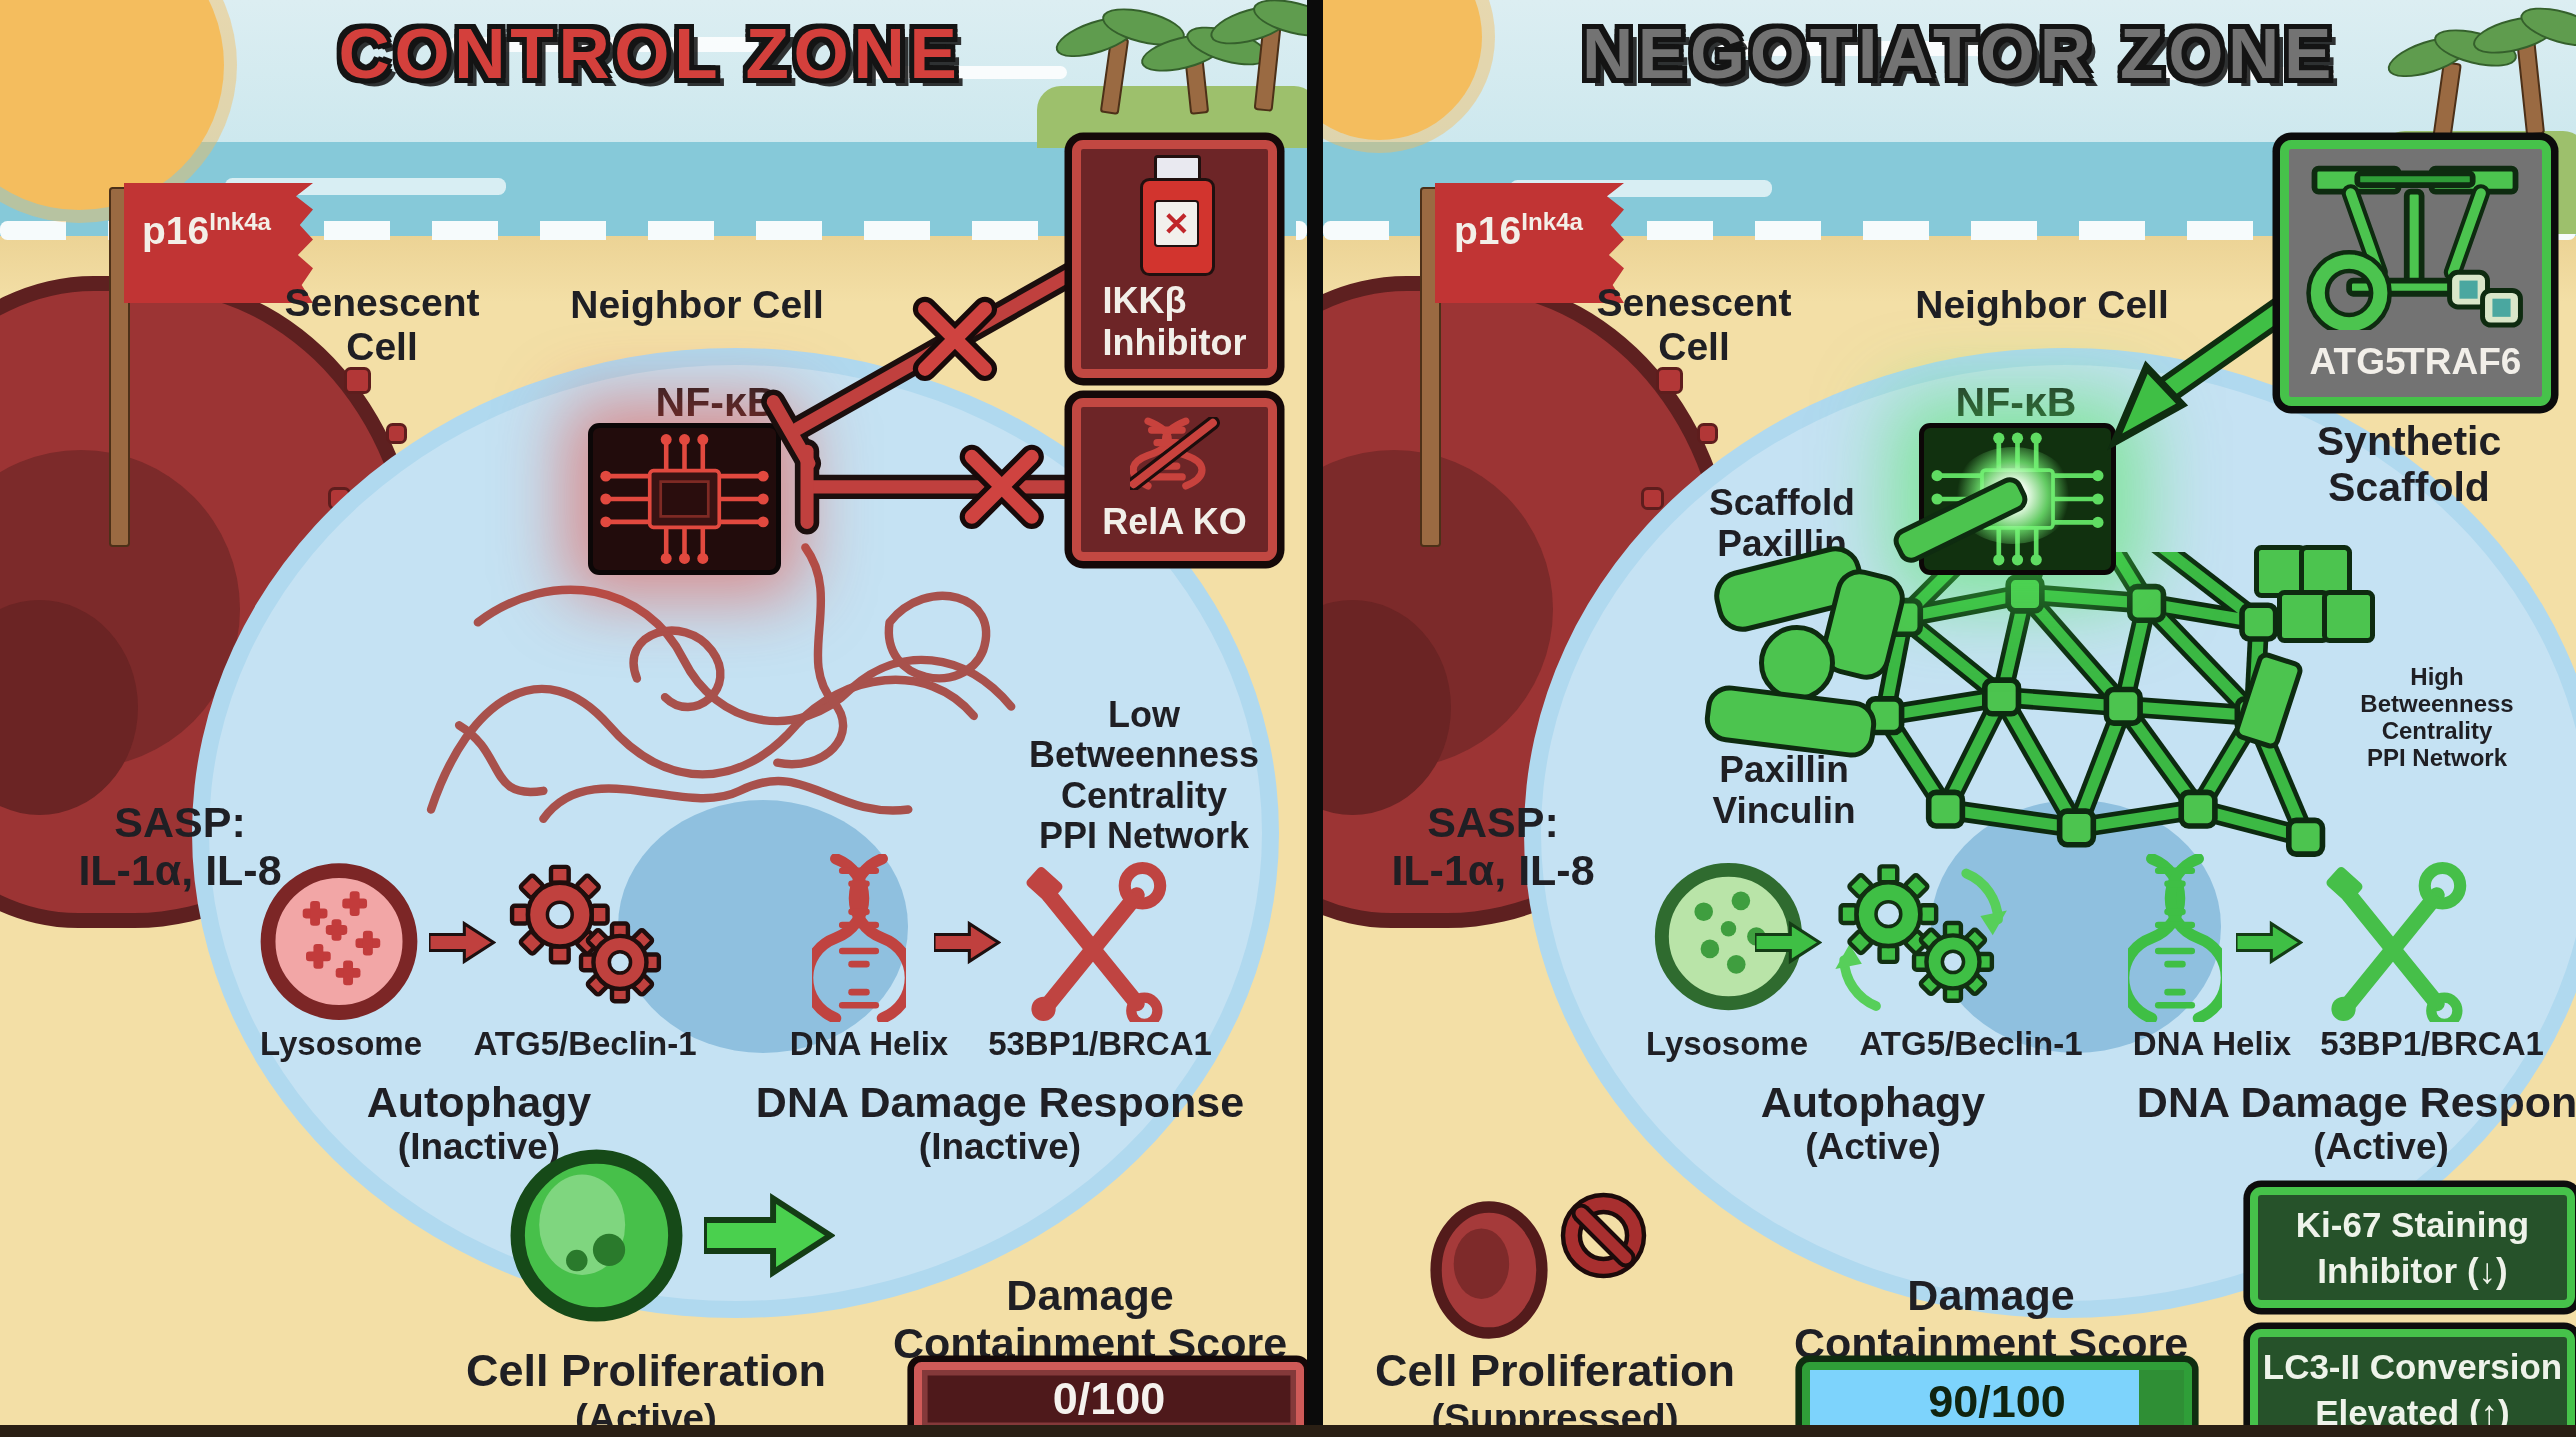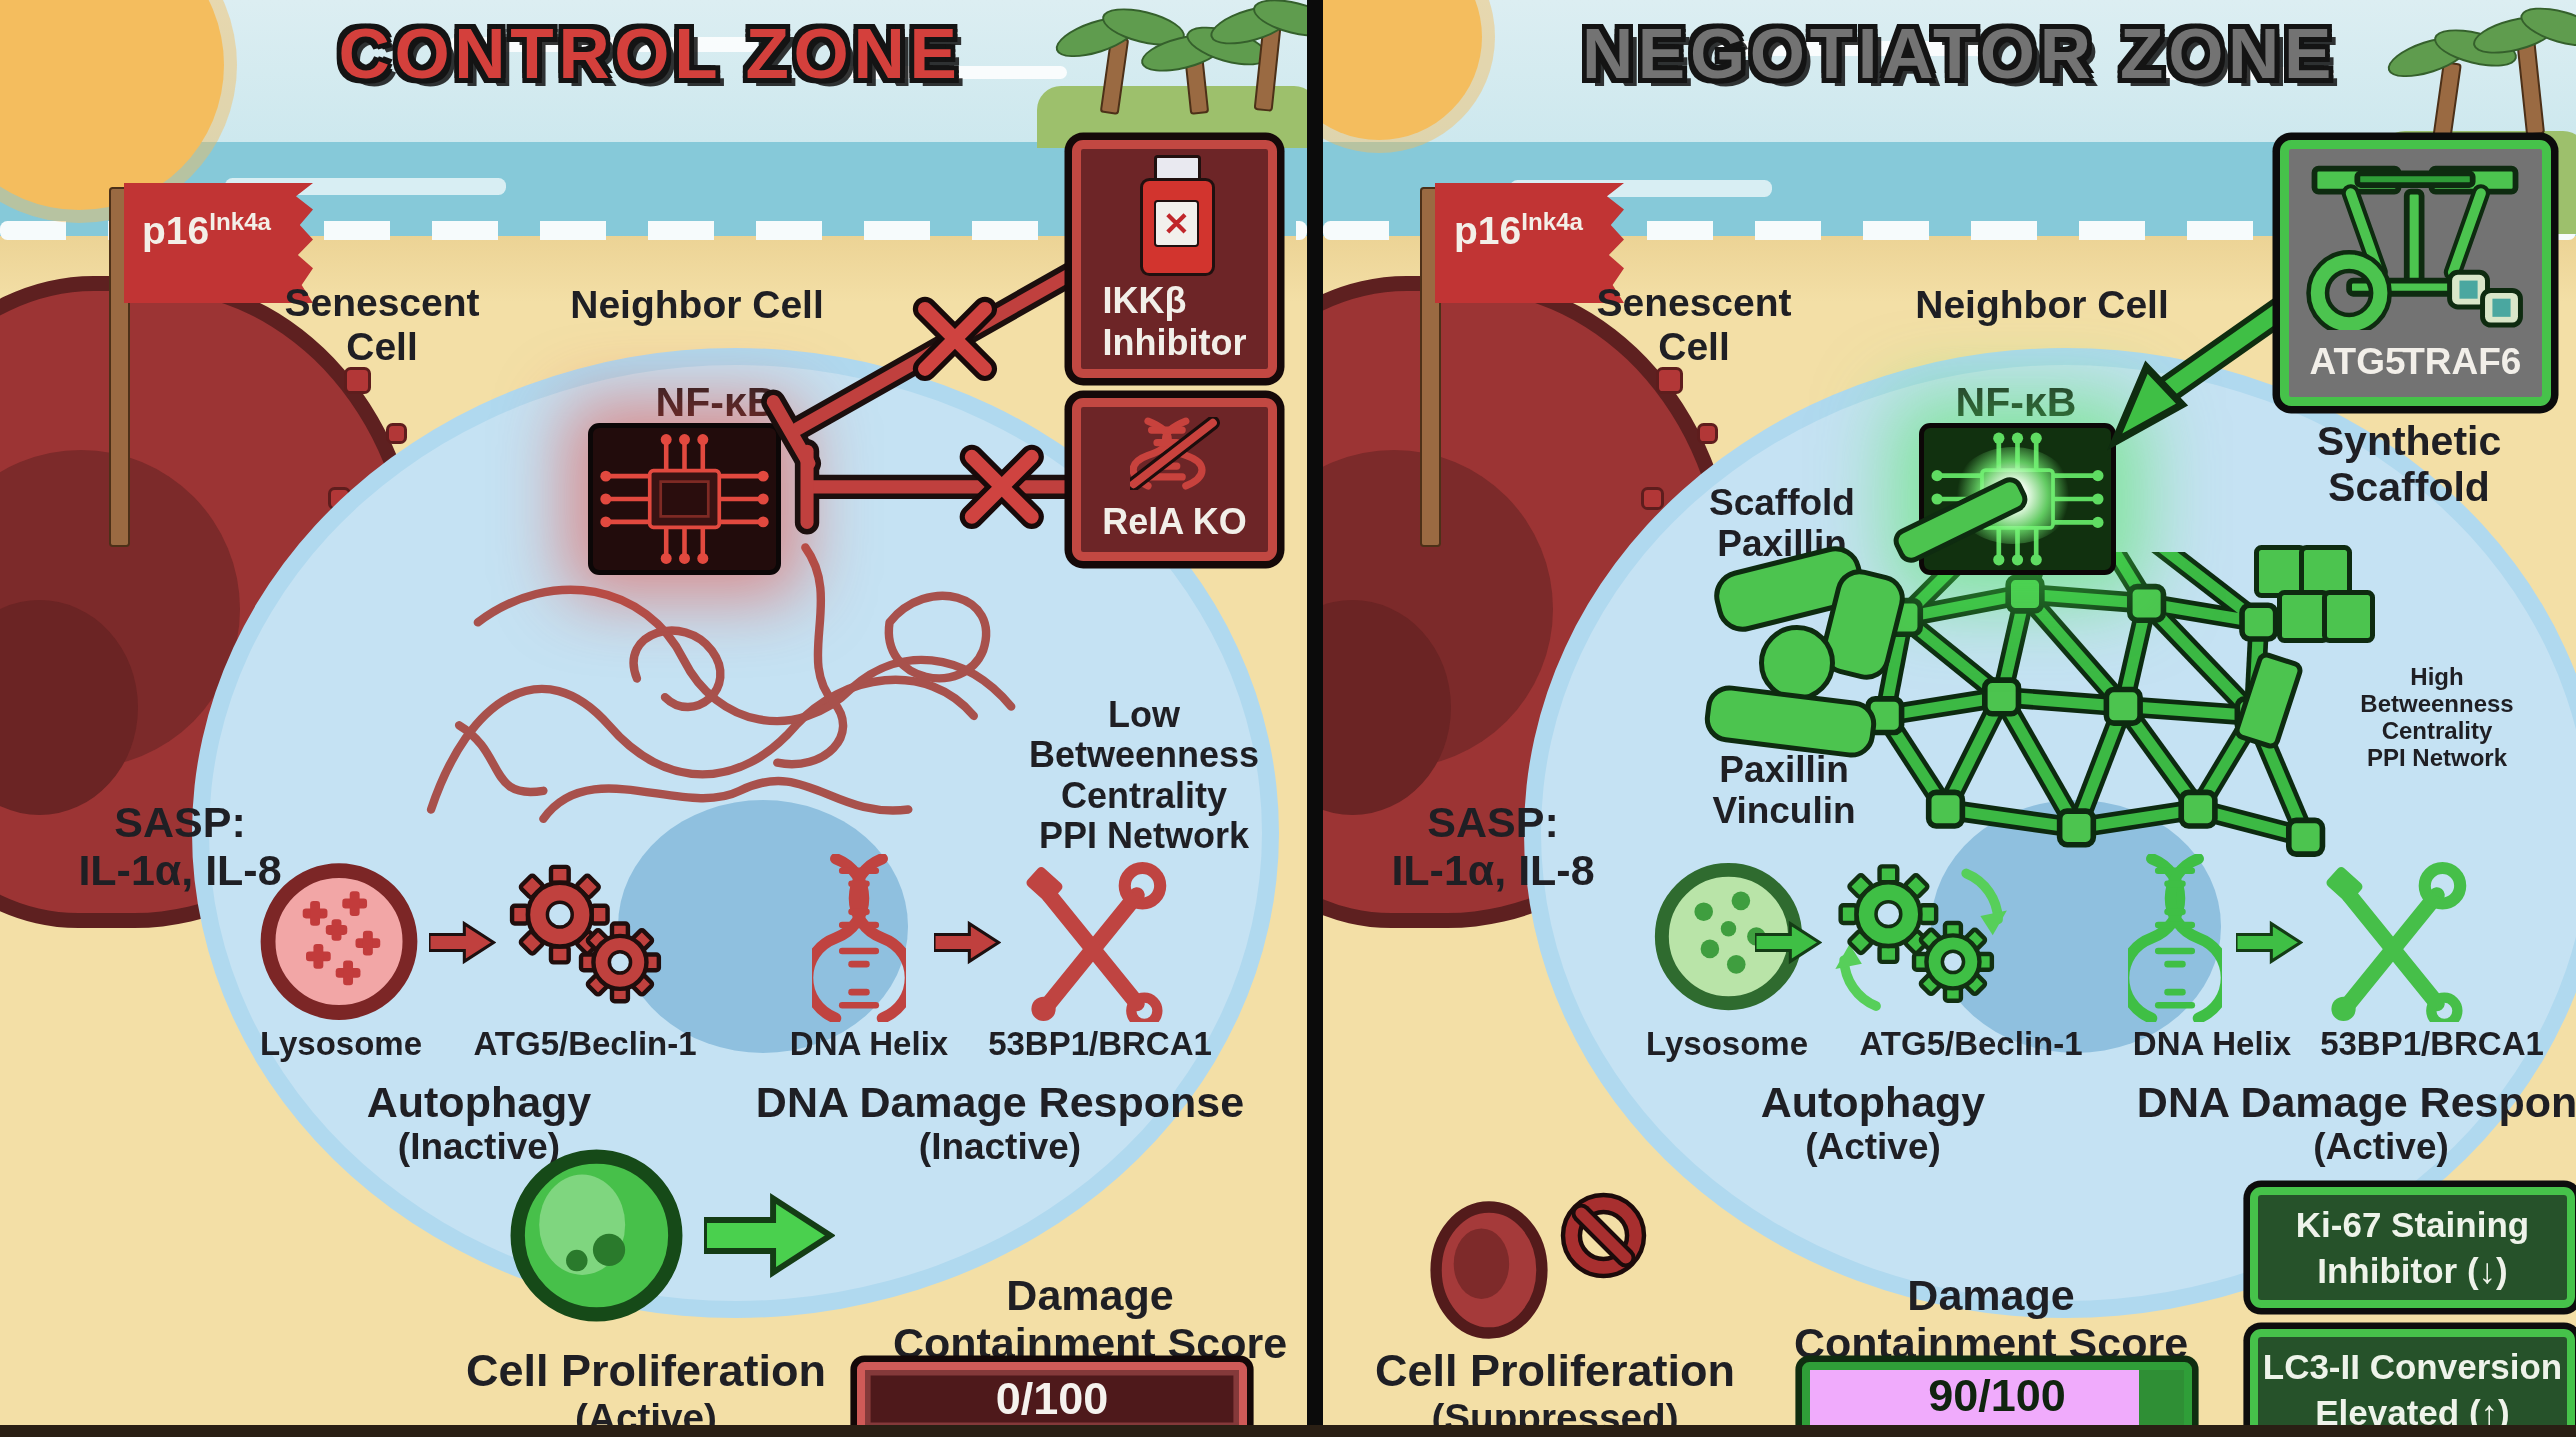--- a/index.html
+++ b/index.html
@@ -53,22 +53,22 @@
         box-shadow:0 0 0 7.5px #0c0c0c;}
   .boxlbl{color:#f2efe9;font-weight:800;text-align:left;line-height:1.15;font-size:36px;}
 
   .badge{position:absolute;background:#26522a;border:8.4px solid #46c24a;box-shadow:0 0 0 6.6px #0d0d0d;border-radius:11.2px;
          color:#eef3ea;font-weight:800;text-align:center;display:flex;flex-direction:column;justify-content:center;
          font-size:35px;line-height:1.3;}
 
   .score-red{position:absolute;background:#4e191b;border:8.4px solid #cf5a58;border-radius:7.5px;
              box-shadow:0 0 0 6.6px #140808, inset 0 0 0 5.6px #84393a;
              display:flex;align-items:center;justify-content:center;color:#f5f2ee;font-weight:800;font-size:45px;}
-  .score-green{position:absolute;background:#f0abfc;border:8.4px solid #2f9e38;border-radius:7.5px;
-             box-shadow:0 0 0 6.6px #0f2d10;display:flex;align-items:flex-start;justify-content:center;
+  .score-green{position:absolute;background:#7dd3fc;border:8.4px solid #2f9e38;border-radius:7.5px;
+             box-shadow:0 0 0 6.6px #0f2d10;display:flex;align-items:flex-end;justify-content:center;
              color:#10240f;font-weight:800;font-size:45px;overflow:hidden;}
   .score-green .seg{position:absolute;right:0;top:0;height:100%;width:12%;background:#2f8f35;}
   .score-green span{position:relative;}
 
   .bottle{position:relative;width:69px;height:114px;}
   .bottle .cap{position:absolute;left:14px;top:0;width:41px;height:22.5px;background:#e9e9f0;border:3.7px solid #20100f;border-radius:3.7px;}
   .bottle .body{position:absolute;left:0;top:22.5px;width:69px;height:92px;background:#d2342e;border:3.7px solid #20100f;border-radius:9.4px;}
   .bottle .tag{position:absolute;left:14px;top:45px;width:41px;height:43px;background:#f2f0ec;border:2.8px solid #20100f;border-radius:3.7px;
                display:flex;align-items:center;justify-content:center;color:#c0262a;font-weight:800;font-size:32px;}
 
@@ -351,21 +351,21 @@
     </svg>
     <div class="lbl" style="left:646px;top:1346px;font-size:45px;white-space:nowrap;">
       <div>Cell Proliferation</div>
       <div class="sub">(Active)</div>
     </div>
 
     <div class="lbl" style="left:1090px;top:1271px;font-size:43px;white-space:nowrap;">
       <div>Damage</div>
       <div>Containment Score</div>
     </div>
-    <div class="score-red" style="left:857px;top:1362px;width:374px;height:58px;">
+    <div class="score-red" style="left:914px;top:1362px;width:374px;height:58px;">
       <span>0/100</span>
     </div>
   </div>
 
   <div class="divider"></div>
 
   <div class="panel" id="panel-right">
     <div class="sky"></div>
     <div class="sea"></div>
     <div class="sand"></div>

